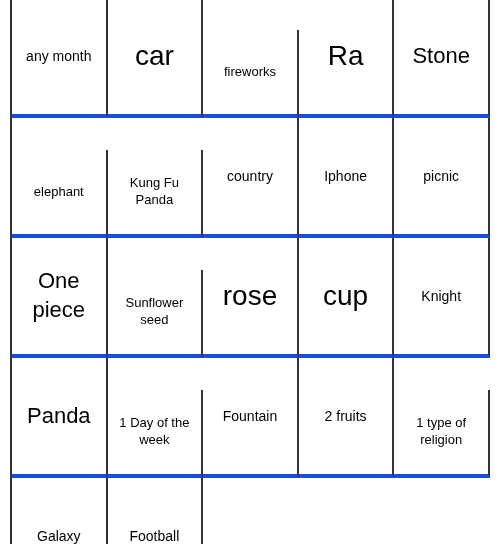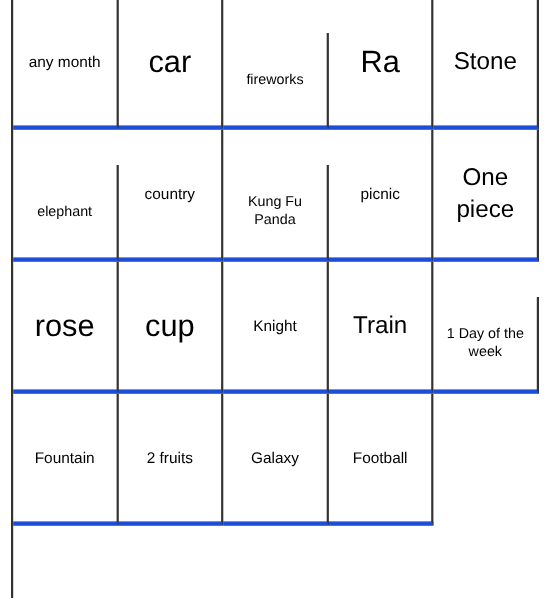--- a/index.html
+++ b/index.html
@@ -83,27 +83,30 @@
       <div class="bingo-header-cell">G</div>
       <div class="bingo-header-cell">O</div>
     </div>
   <div class="bingo-grid">
   <div class="bingo-cell">any month</div>
       <div class="bingo-cell xlarge-text">car</div>
       <div class="bingo-cell small-text">fireworks</div>
       <div class="bingo-cell xlarge-text">Ra</div>
       <div class="bingo-cell large-text">Stone</div>
       <div class="bingo-cell small-text">elephant</div>
+      <div class="bingo-cell small-text">Kung Fu Panda</div>
       <div class="bingo-cell">country</div>
-      <div class="bingo-cell small-text">Kung Fu Panda</div>
+      <div class="bingo-cell">Iphone</div>
       <div class="bingo-cell">picnic</div>
       <div class="bingo-cell large-text">One piece</div>
+      <div class="bingo-cell small-text">Sunflower seed</div>
       <div class="bingo-cell xlarge-text">rose</div>
       <div class="bingo-cell xlarge-text">cup</div>
       <div class="bingo-cell">Knight</div>
-      <div class="bingo-cell large-text">Train</div>
+      <div class="bingo-cell large-text">Panda</div>
       <div class="bingo-cell small-text">1 Day of the week</div>
       <div class="bingo-cell">Fountain</div>
       <div class="bingo-cell">2 fruits</div>
+      <div class="bingo-cell small-text">1 type of religion</div>
       <div class="bingo-cell">Galaxy</div>
       <div class="bingo-cell">Football</div>
     </div>
 </div>
 
 </body></html>

